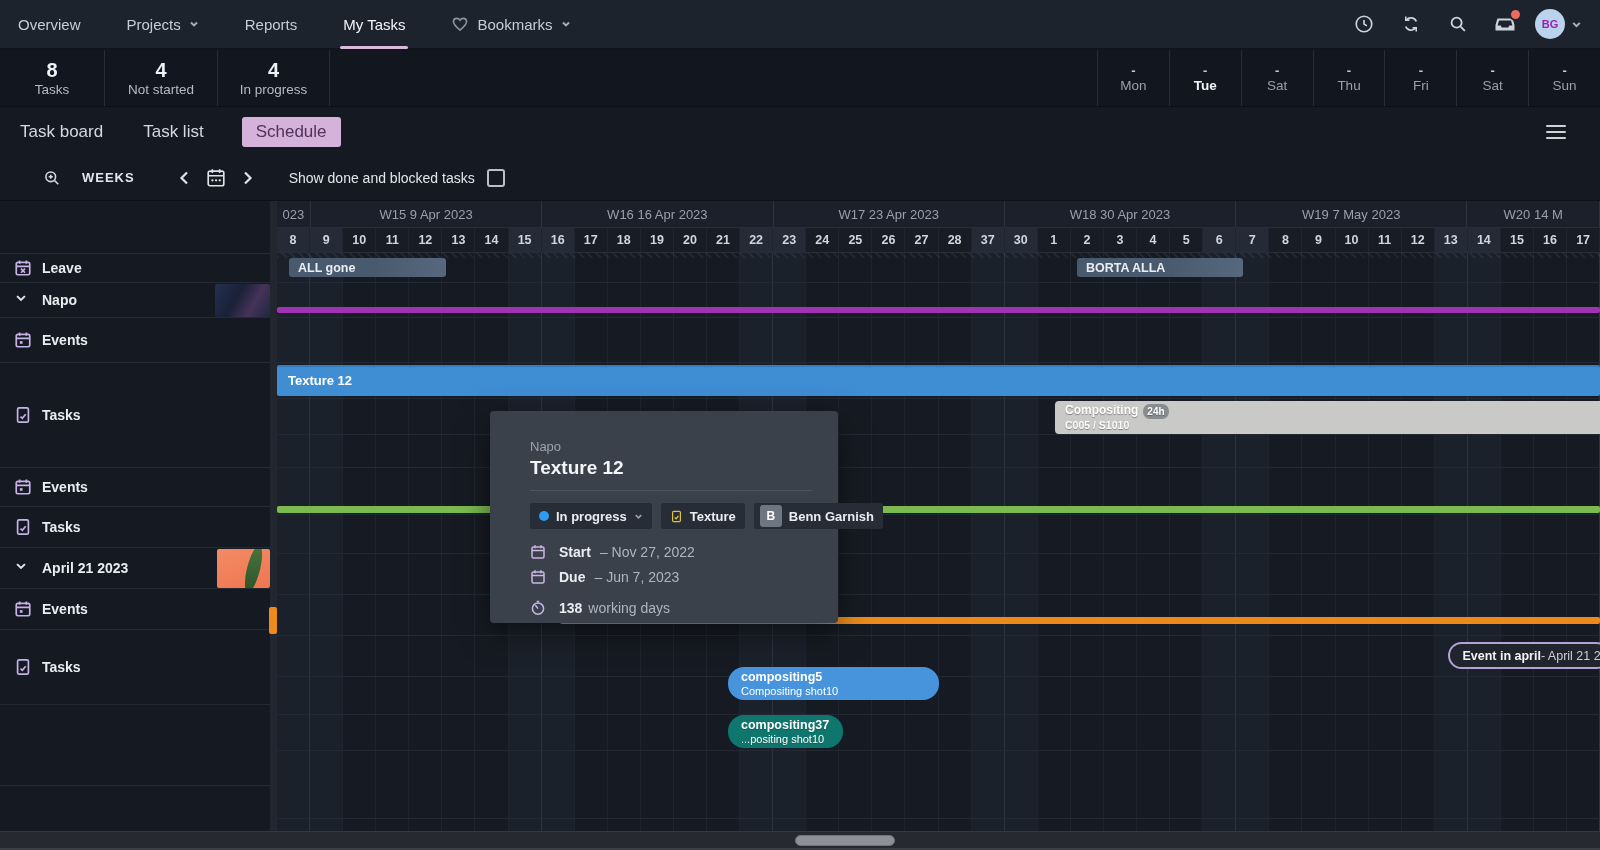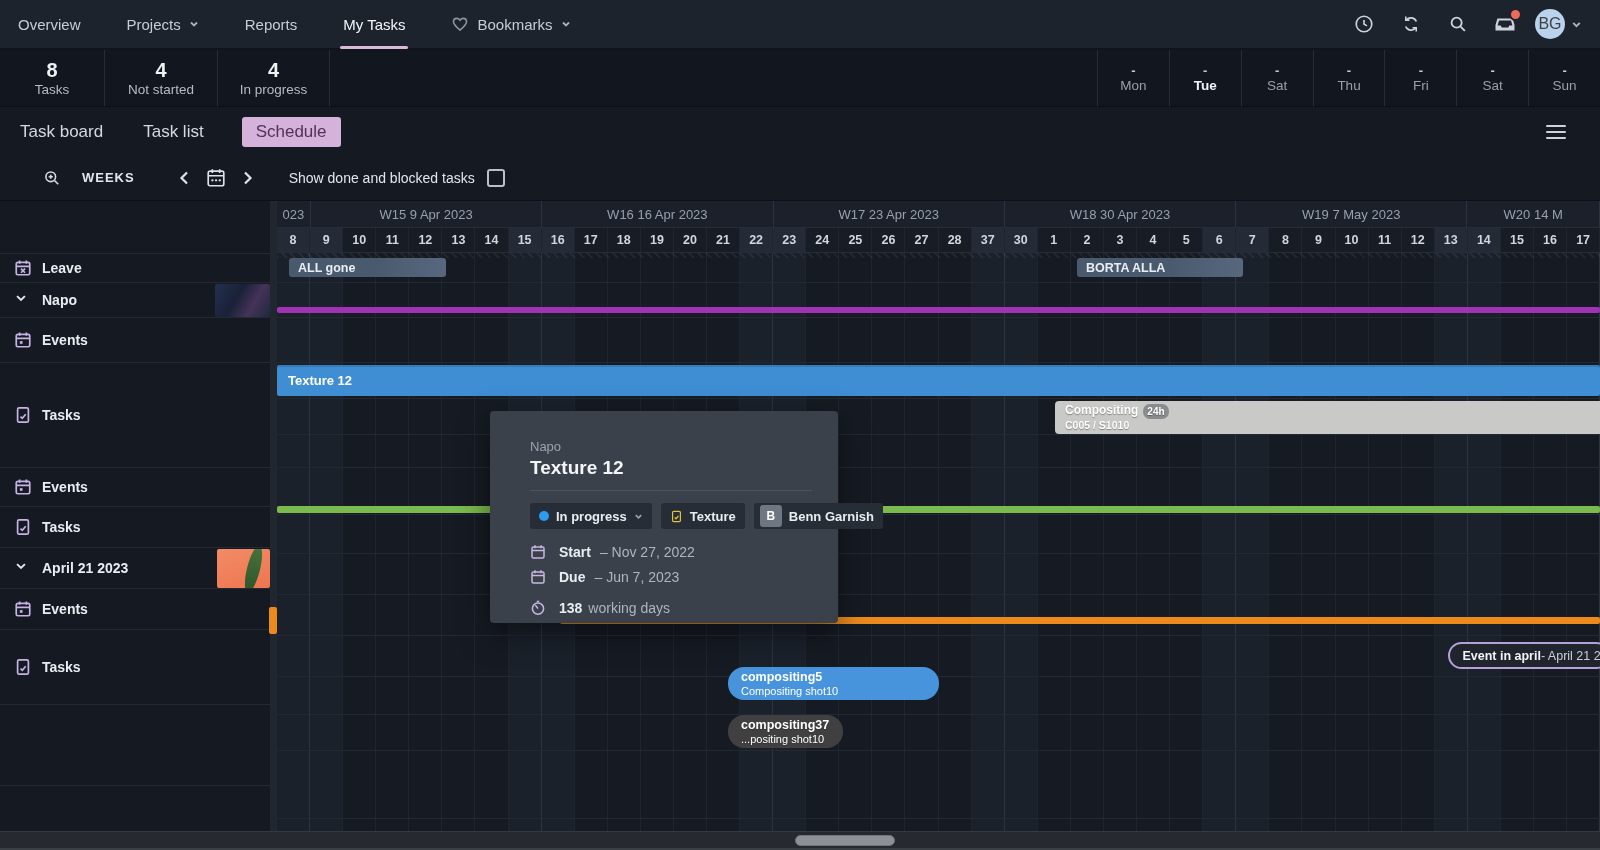--- a/index.html
+++ b/index.html
@@ -13,21 +13,21 @@
   .nav-item{position:relative;display:flex;align-items:center;gap:8px;height:100%;padding:0 23px;font-size:15px;color:#c6cdd7;cursor:pointer;white-space:nowrap;}
   .nav-item:first-child{padding-left:0;}
   .nav-item.active{color:#f3f5f8;}
   .nav-item.active::after{content:"";position:absolute;left:20px;right:20px;bottom:-1px;height:3px;background:#d9b8dd;border-radius:2px;}
   .chev{display:flex;color:#aab1bc;}
   .heart{display:flex;color:#8d95a0;}
   .nav-right{margin-left:auto;display:flex;align-items:center;gap:13px;}
   .icon-btn{position:relative;width:34px;height:34px;display:flex;align-items:center;justify-content:center;color:#ccd3dc;cursor:pointer;}
   .badge-dot{position:absolute;top:1px;right:0;width:13px;height:13px;border-radius:50%;background:#ee6a5c;border:2px solid #1d232d;}
   .avatar-wrap{display:flex;align-items:center;gap:6px;cursor:pointer;}
-  .avatar{width:30px;height:30px;border-radius:50%;background:#b9d3ec;color:#404040;font-size:16px;font-weight:400;display:flex;align-items:center;justify-content:center;}
+  .avatar{width:30px;height:30px;border-radius:50%;background:#b9d3ec;color:#a21caf;font-size:11px;font-weight:700;display:flex;align-items:center;justify-content:center;}
 
   
   .stats{position:absolute;top:50px;left:0;right:0;height:57px;background:#12161e;display:flex;align-items:stretch;border-bottom:1px solid #0d1117;}
   .stat{display:flex;flex-direction:column;align-items:center;justify-content:center;border-right:1px solid #262d38;}
   .stat:nth-child(1){width:105px}.stat:nth-child(2){width:113px}.stat:nth-child(3){width:112px}
   .stat-value{font-size:20px;font-weight:700;color:#eef1f5;line-height:1.15;}
   .stat-label{font-size:13.5px;color:#b4bcc7;}
   .weekday-strip{margin-left:auto;display:flex;width:503px;}
   .wday{flex:1;border-left:1px solid #262d38;display:flex;flex-direction:column;align-items:center;justify-content:center;color:#98a0ac;font-size:13.5px;gap:1px;}
   .wday .dash{font-size:13px;font-weight:700;color:#c2c8d1;line-height:1;}
@@ -87,21 +87,21 @@
   .bar-blue{background:#3f8dd3;color:#fff;font-weight:700;font-size:13px;padding-left:11px;border-radius:2px;box-shadow:inset 0 2px 0 rgba(0,0,0,.12);}
   .bar-light{background:#c9c9c7;border-radius:4px 0 0 4px;color:#fff;padding-left:10px;}
   .bar-light .l1{display:flex;align-items:center;gap:5px;font-size:12px;font-weight:700;text-shadow:0 1px 1px rgba(0,0,0,.35);line-height:1.3;}
   .badge{background:rgba(95,100,104,.6);border-radius:7px;font-size:10px;font-weight:700;padding:1px 4px;}
   .bar-light .l2{font-size:10.5px;font-weight:700;text-shadow:0 1px 1px rgba(0,0,0,.35);line-height:1.2;}
   .tline{position:absolute;border-radius:2px;z-index:1;cursor:pointer;}
   .pill{color:#fff;padding-left:13px;border-radius:16px;}
   .pill .l1{font-size:12.5px;font-weight:700;line-height:1.3;}
   .pill .l2{font-size:11px;line-height:1.15;}
   .pill-blue{background:#4793dc;}
-  .pill-grayp{background:#404040;text-shadow:0 1px 1px rgba(0,0,0,.2);}
+  .pill-grayp{background:#0f766e;text-shadow:0 1px 1px rgba(0,0,0,.2);}
   .pill-outline{flex-direction:row;align-items:center;border:2px solid #b5a0d8;background:#20242d;border-radius:14px;padding-left:12px;font-size:12.5px;color:#c9cfd8;}
   .pill-outline b{color:#f1f3f6;}
 
   
   .tooltip{position:absolute;left:490px;top:411px;width:348px;height:212px;background:#3a414a;border-radius:4px;box-shadow:0 10px 30px rgba(0,0,0,.5);z-index:40;padding:28px 26px 0 40px;}
   .tt-project{font-size:13px;color:#9ba3ae;}
   .tt-title{font-size:19px;font-weight:700;color:#f3f5f8;margin:3px 0 11px;}
   .tt-divider{height:1px;background:#4c545e;margin-bottom:12px;}
   .tt-chips{display:flex;gap:9px;margin-bottom:15px;}
   .chip{display:flex;align-items:center;gap:7px;background:#272d36;border-radius:3px;padding:0 9px;height:26px;font-size:13px;font-weight:700;color:#e9edf2;white-space:nowrap;}

